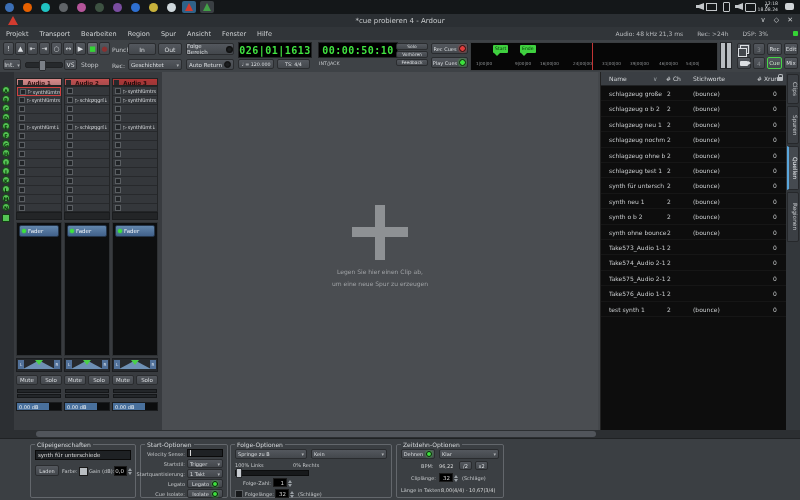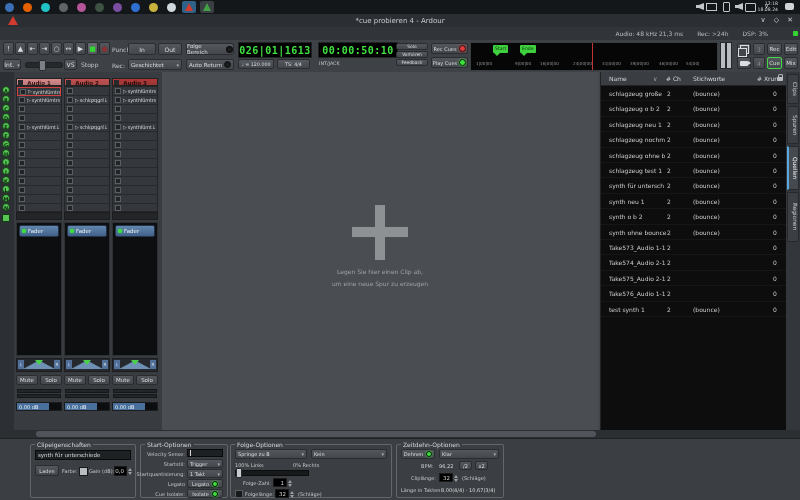--- a/index.html
+++ b/index.html
@@ -194,20 +194,30 @@
   <div id="winlogo"></div>
   <div id="title">*cue probieren 4 - Ardour</div>
   <div id="winctl">
       <span>∨</span>
       <span>◇</span>
       <span>✕</span>
     </div>
 </div>
 
 <div id="menubar">
+  <div id="menus">
+      <span>Projekt</span>
+      <span>Transport</span>
+      <span>Bearbeiten</span>
+      <span>Region</span>
+      <span>Spur</span>
+      <span>Ansicht</span>
+      <span>Fenster</span>
+      <span>Hilfe</span>
+    </div>
   <div id="mstatus">
     <span>Audio: 48 kHz 21,3 ms</span>
     <span>Rec: &gt;24h</span>
     <span>DSP: 3%</span>
     <span style="width:8px;"></span>
   </div>
   <div id="statusled"></div>
 </div>
 
 <div id="toolbar">

